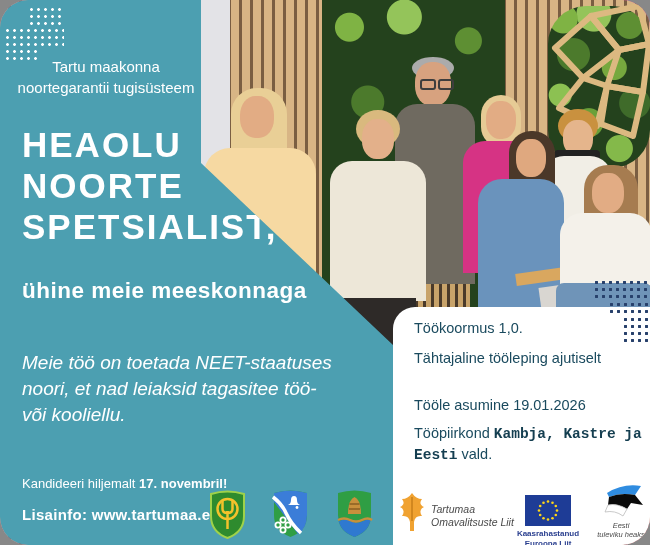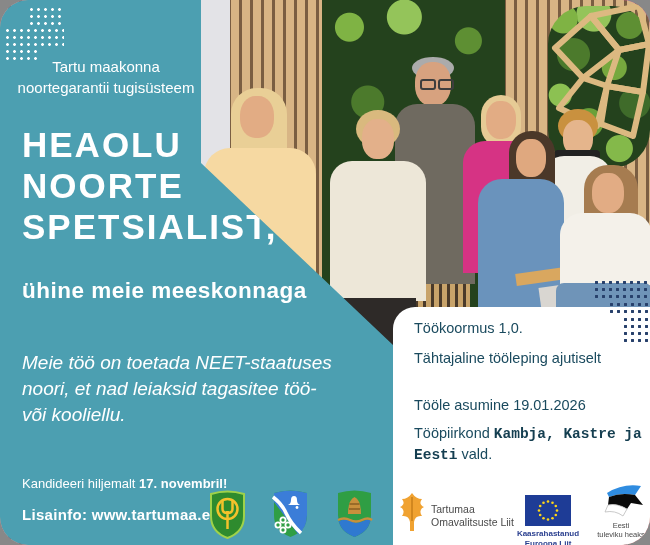--- a/index.html
+++ b/index.html
@@ -50,21 +50,21 @@
   #deadline{left:22px;top:443px;font-size:13px;font-weight:400;margin-top:33px;}
   #lisainfo{left:22px;top:506px;font-size:15px;font-weight:700;letter-spacing:.3px;}
 
   
   #info-box{left:393px;top:307px;width:257px;height:238px;background:#ffffff;
             border-radius:22px 0 0 0;color:#1a4a5e;z-index:5;}
   #info-box p{position:absolute;left:21px;margin:0;font-size:14.5px;line-height:20px;}
   #info-box b{color:#143e50;font-family:Liberation Mono, monospace;}
 
   
-  .logo-txt{color:#4a4a4a;}
+  .logo-txt{color:#4a4a4a;font-style:italic;}
   #eu-label{color:#2a3f8f;font-weight:700;}
 </style>
 </head>
 <body>
 
 <div id="poster">
 
   <div id="photo">
     <div class="abs wall"></div>
     <div class="abs moss" id="moss-a"></div>

